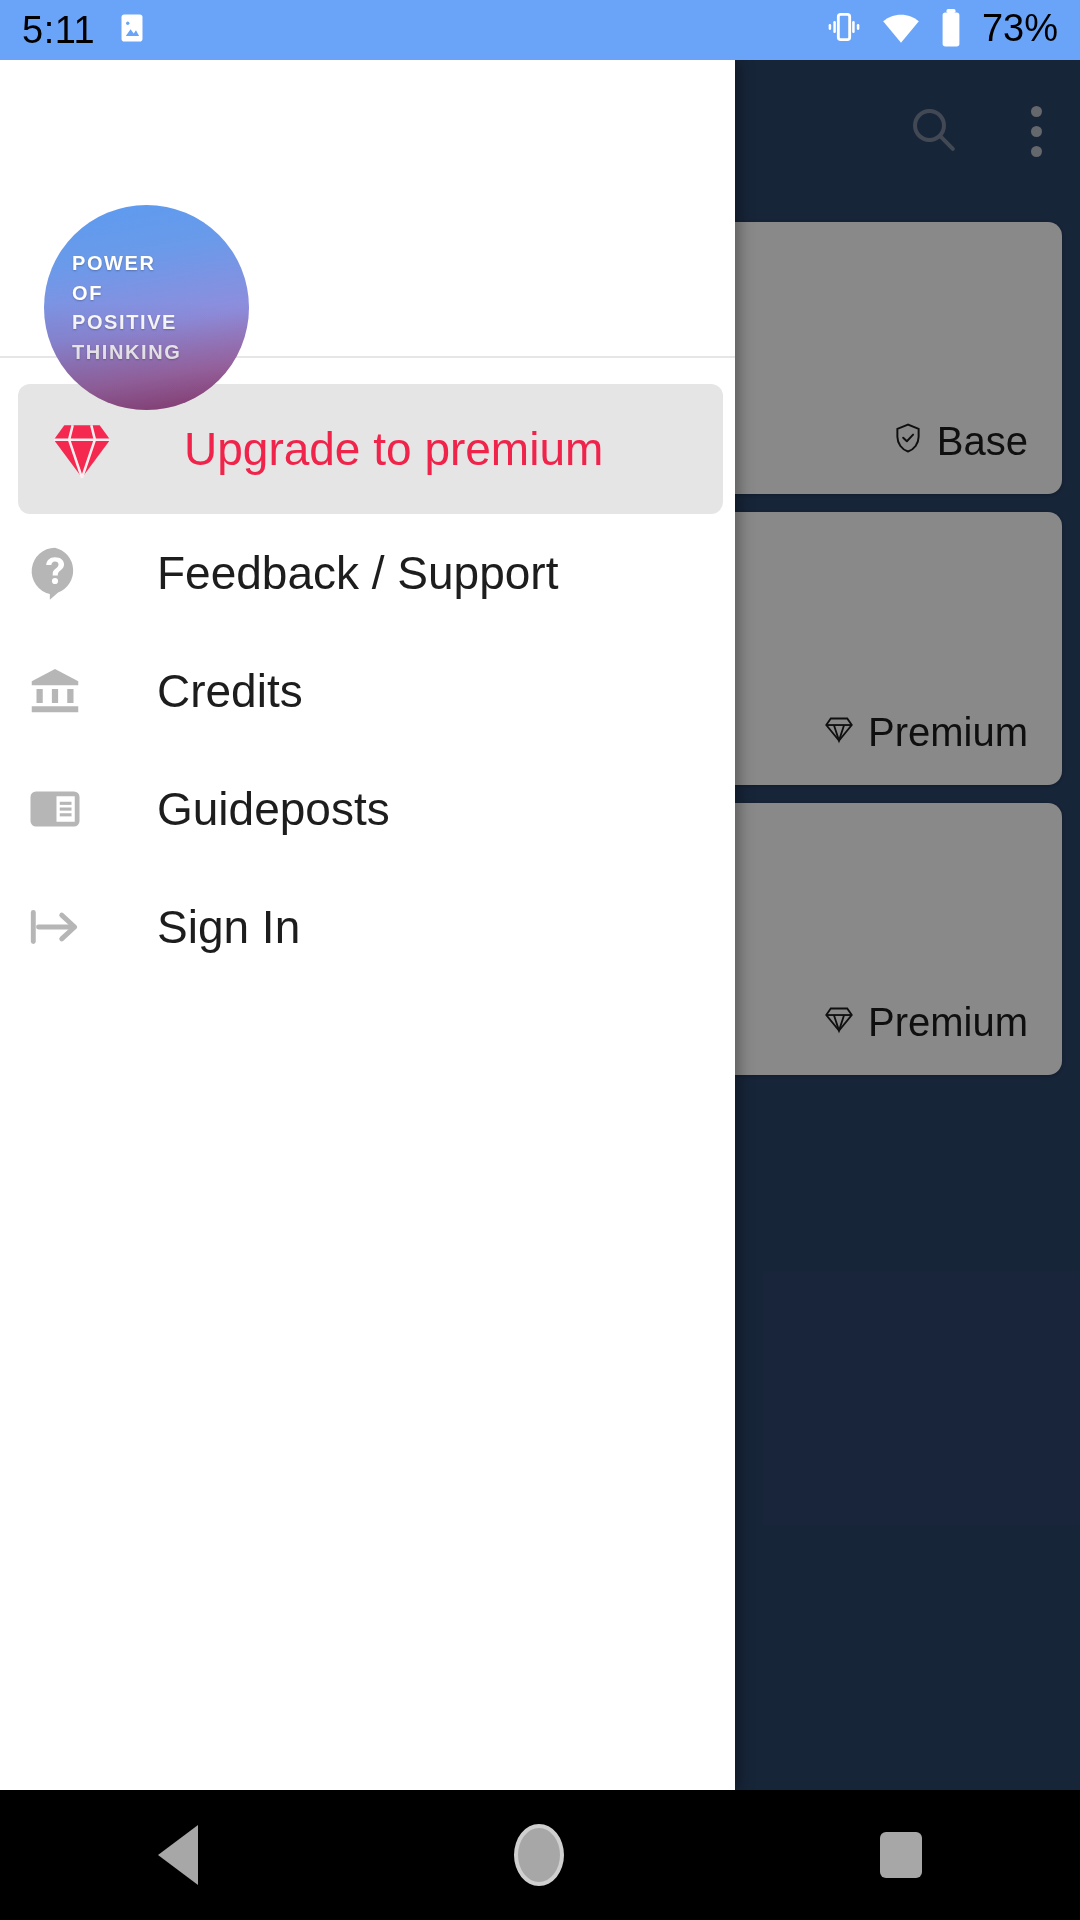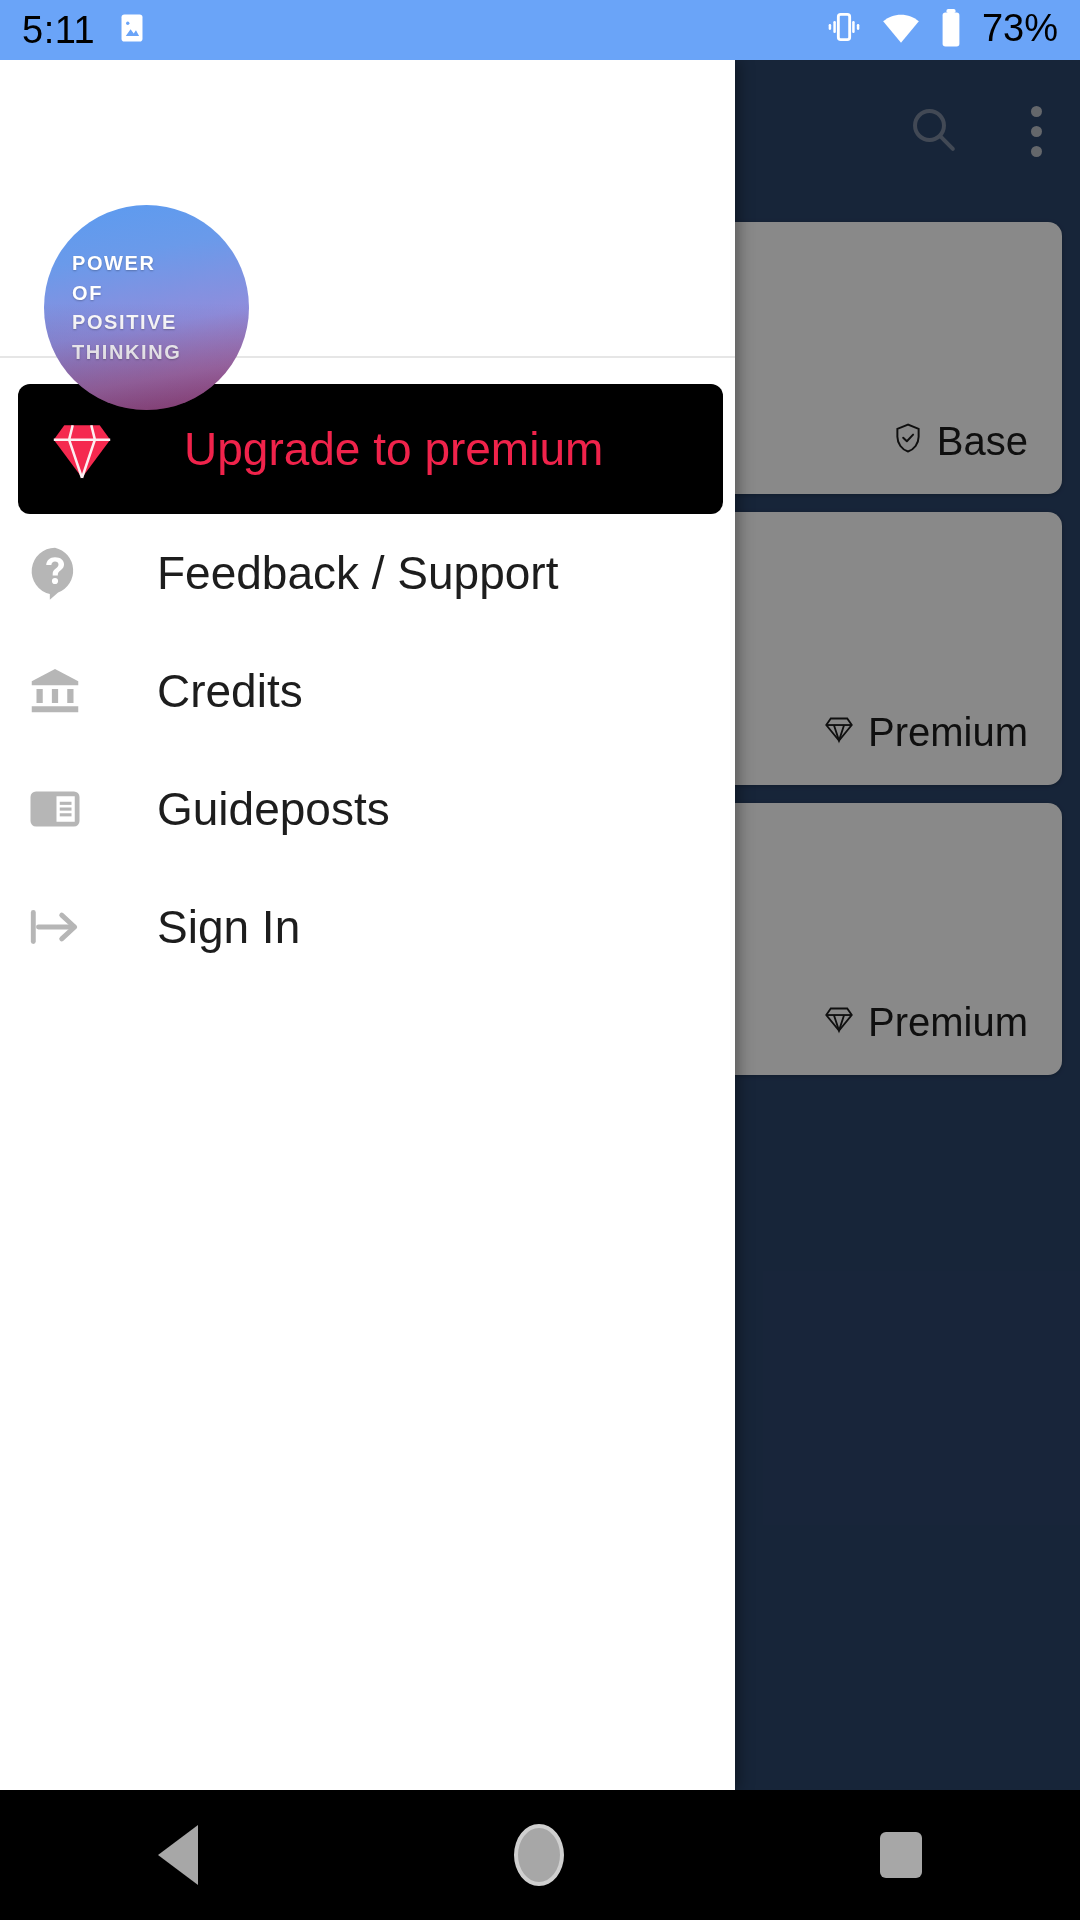--- a/index.html
+++ b/index.html
@@ -86,21 +86,21 @@
   .menu-item{
     display:flex; align-items:center; height:118px; padding-left:19px;
   }
   .menu-item .mi-icon{
     width:72px; display:flex; align-items:center; justify-content:center;
   }
   .menu-item .mi-label{
     margin-left:66px; font-size:46px; color:#1d1d1d; line-height:1;
   }
   .menu-item.premium{
-    background:#000000; border-radius:12px; margin:0 12px 0 18px;
+    background:#e5e5e5; border-radius:12px; margin:0 12px 0 18px;
     height:130px; padding-left:28px;
   }
   .menu-item.premium .mi-label{ color:#f0234b; }
 
   
   .navbar{
     position:absolute; left:0; bottom:0; width:1080px; height:130px; background:#000;
     display:flex; align-items:center; justify-content:space-around; z-index:70;
   }
   .nav-back{

